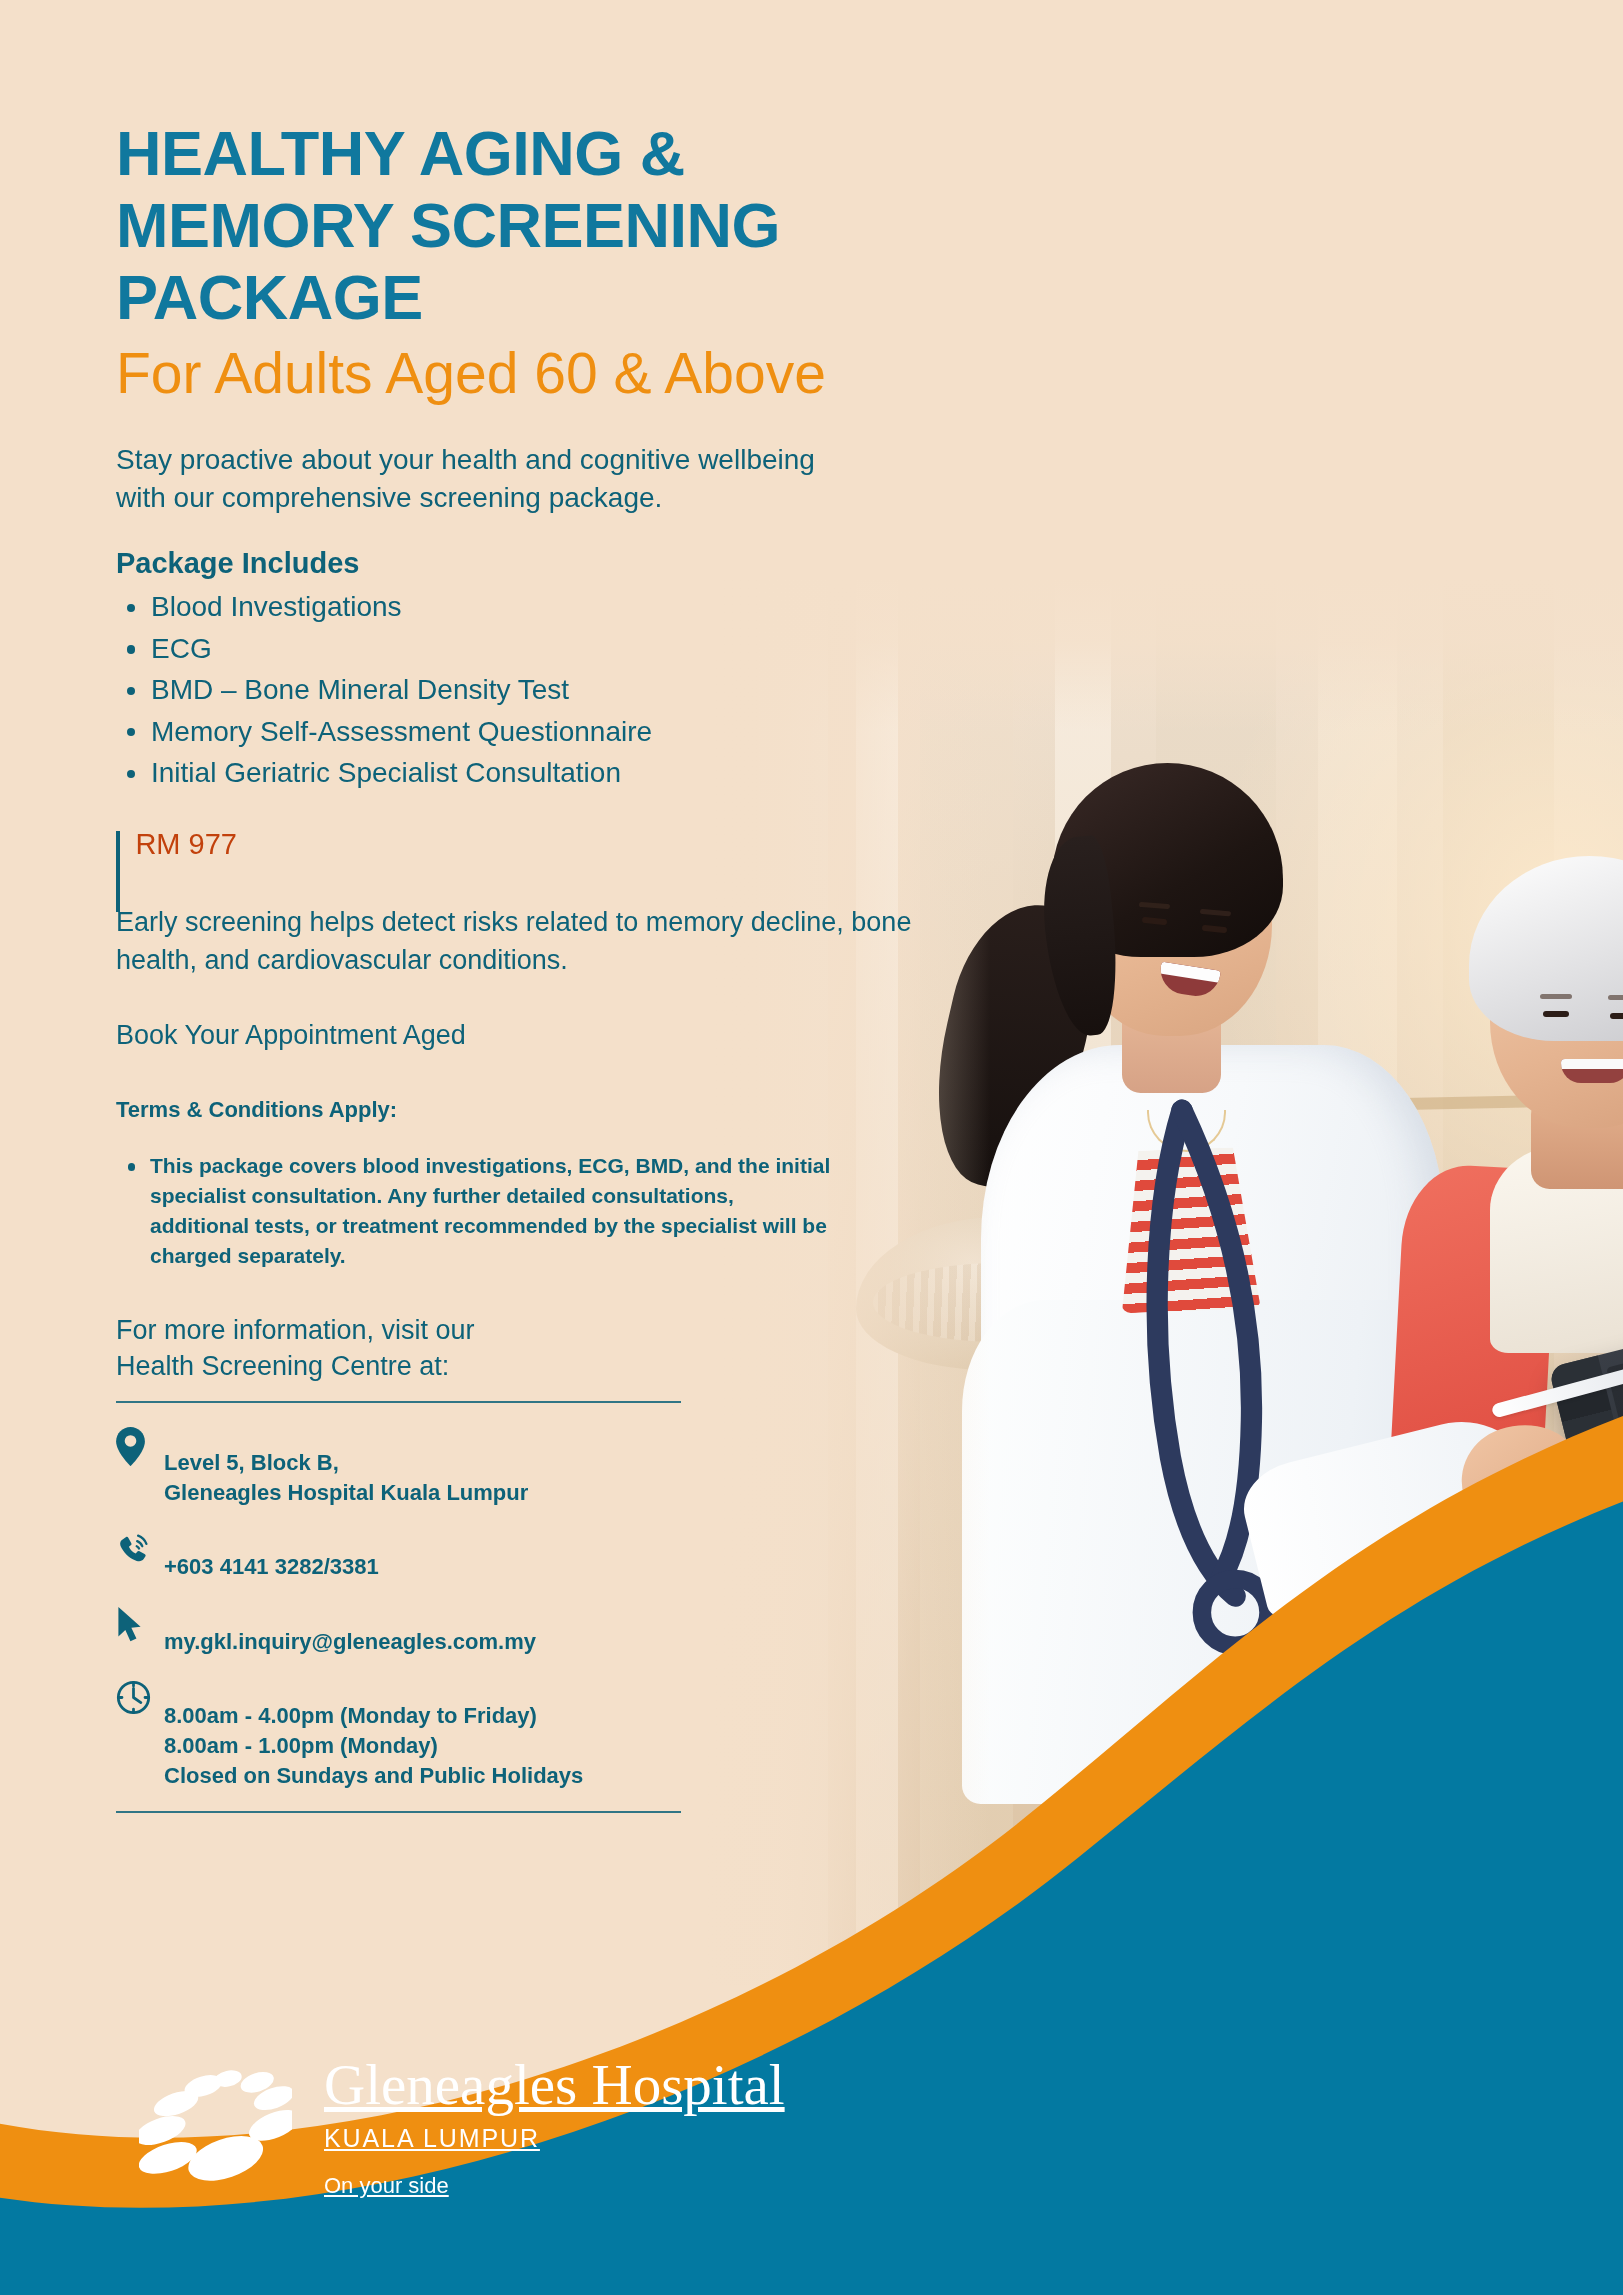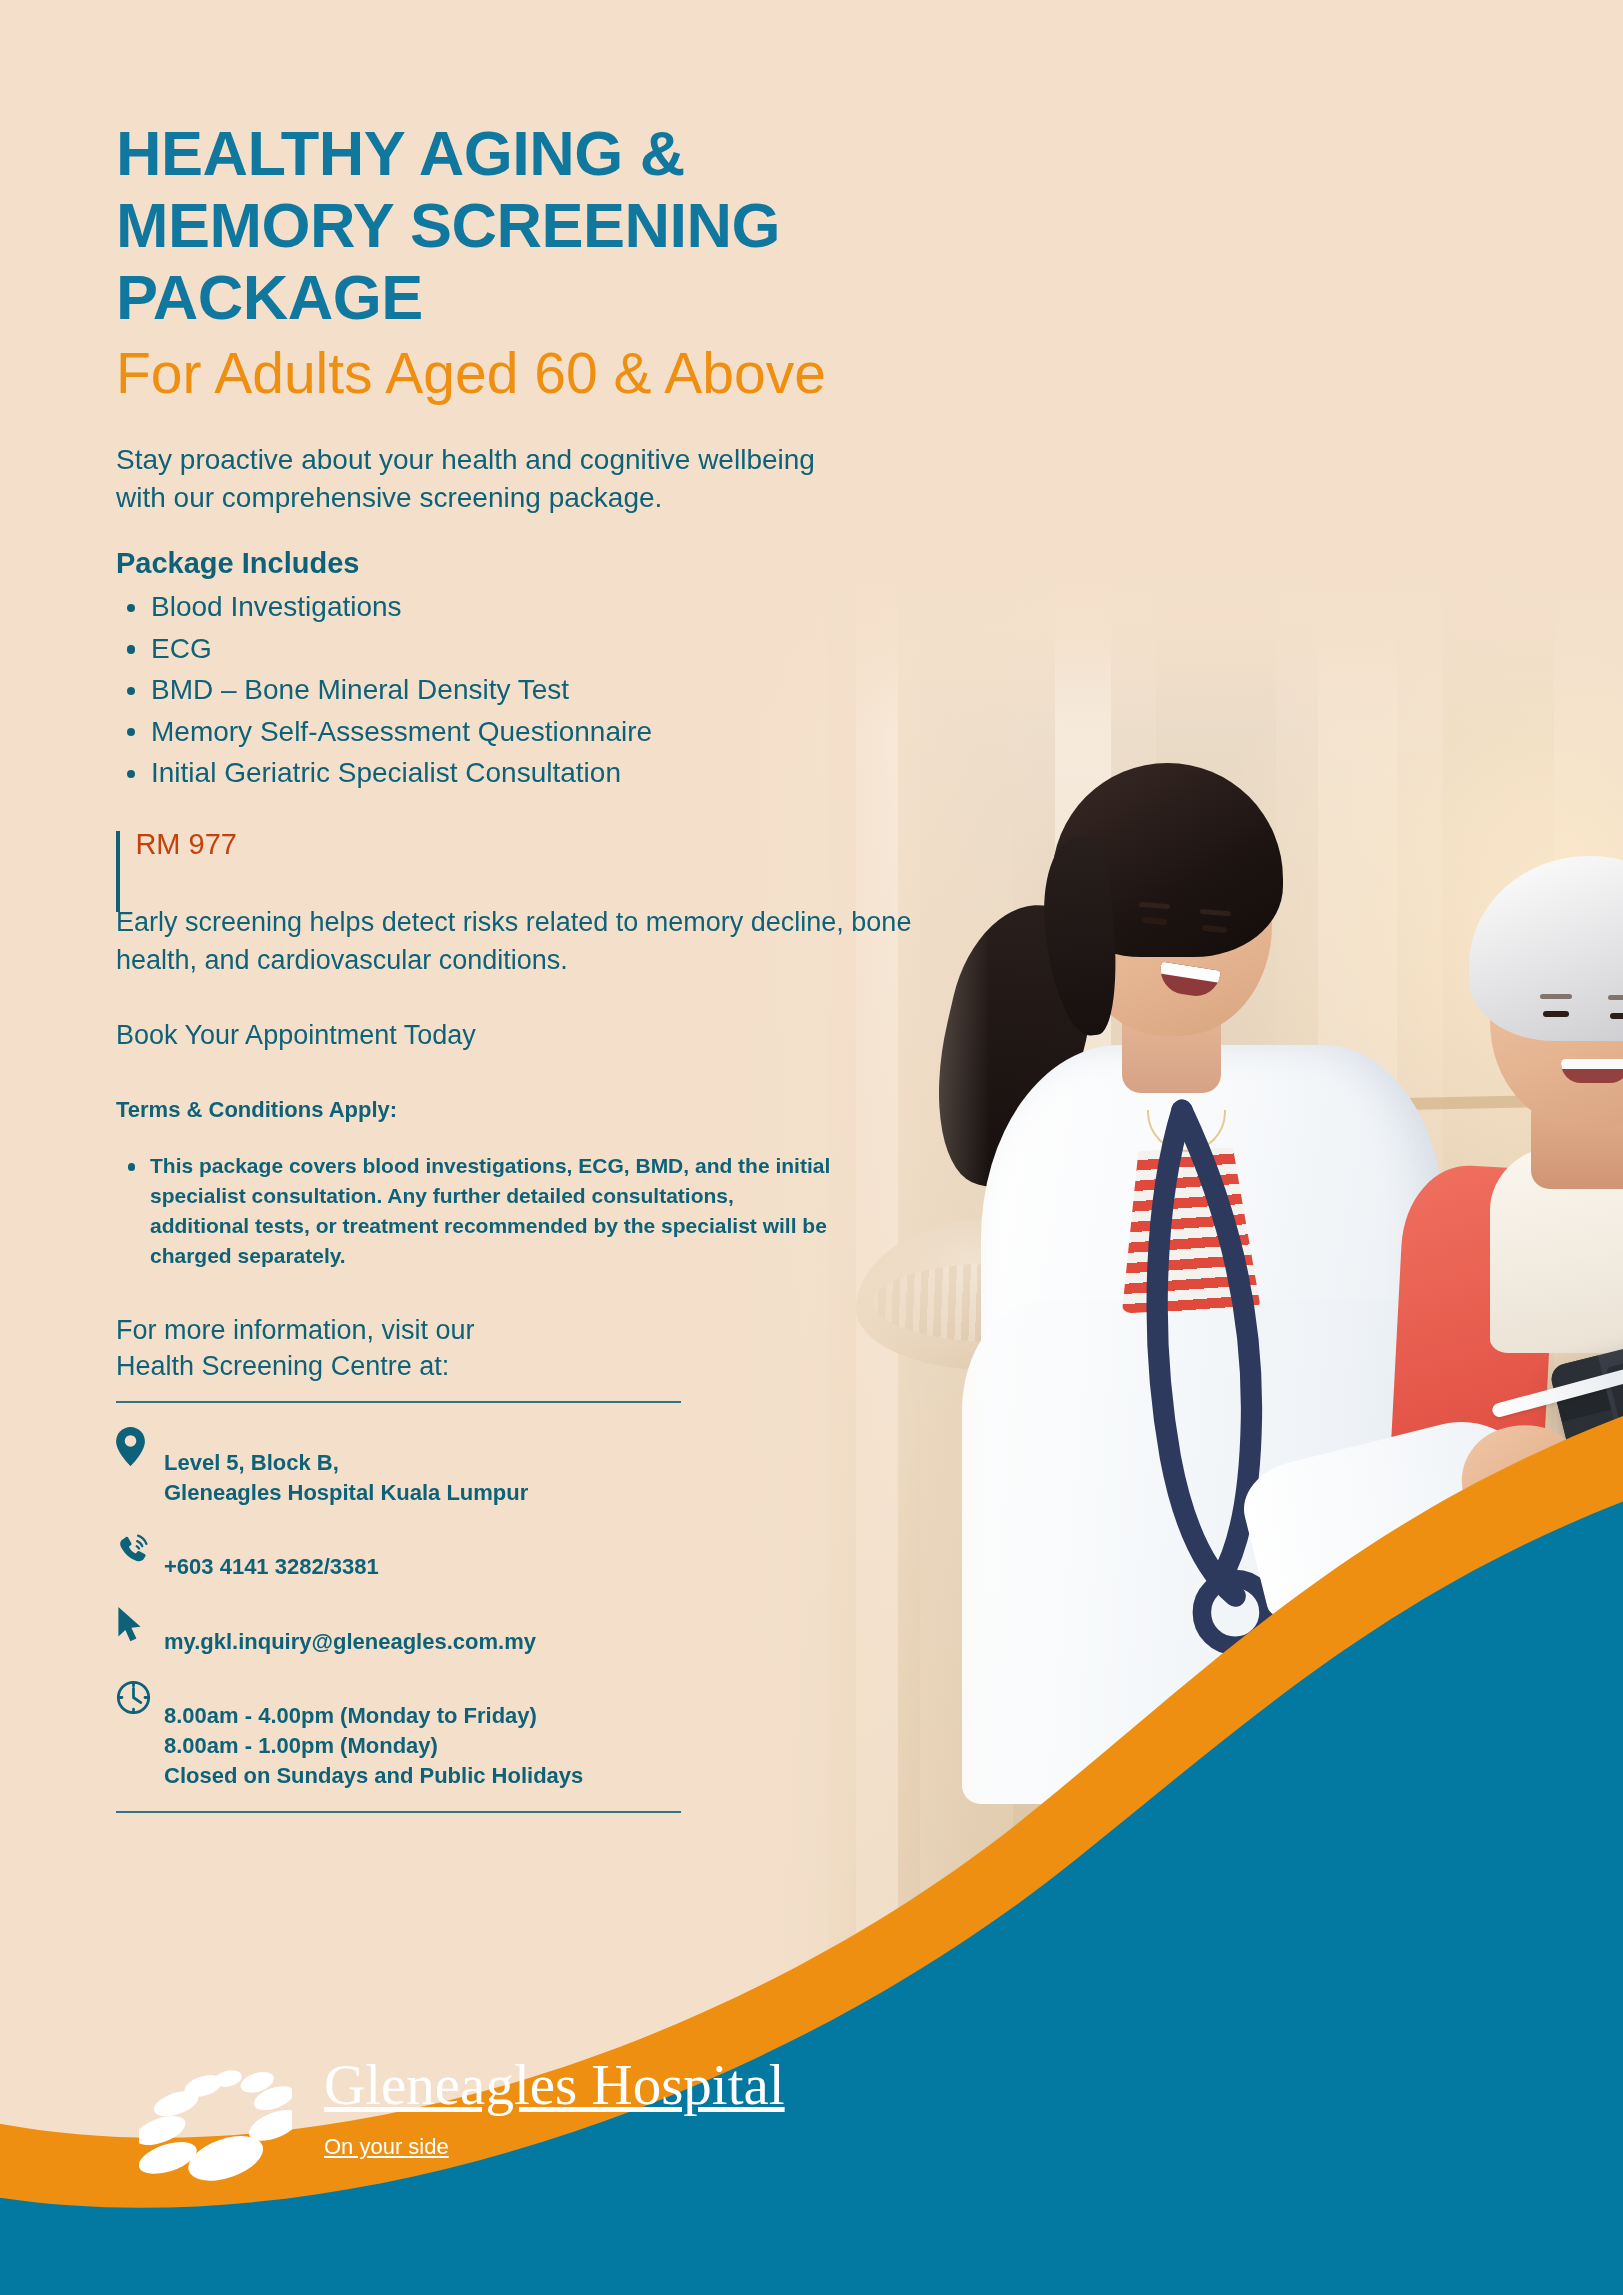--- a/index.html
+++ b/index.html
@@ -414,21 +414,21 @@
       <li>Initial Geriatric Specialist Consultation</li>
     </ul>
 
     <div class="price-block">
       <div class="price-bar"></div>
       <div class="price-value">RM 977</div>
     </div>
 
     <div class="note">Early screening helps detect risks related to memory decline, bone health, and cardiovascular conditions.</div>
 
-    <div class="cta">Book Your Appointment Today</div>
+    <div class="cta">Book Your Appointment Aged</div>
 
     <div class="tc-title">Terms &amp; Conditions Apply:</div>
     <ul class="tc">
       <li>This package covers blood investigations, ECG, BMD, and the initial specialist consultation. Any further detailed consultations, additional tests, or treatment recommended by the specialist will be charged separately.</li>
     </ul>
 
     <div class="visit">
       <div>For more information, visit our</div>
       <div>Health Screening Centre at:</div>
     </div>
@@ -500,18 +500,19 @@
         <ellipse cx="291" cy="80" rx="45" ry="22" transform="rotate(-20 291 80)"></ellipse>
         <ellipse cx="80" cy="92" rx="50" ry="23" transform="rotate(-19 80 92)"></ellipse>
         <ellipse cx="292" cy="139" rx="58" ry="27" transform="rotate(-22 292 139)"></ellipse>
         <ellipse cx="46" cy="150" rx="57" ry="26" transform="rotate(-20 46 150)"></ellipse>
         <ellipse cx="62" cy="209" rx="65" ry="29" transform="rotate(-18 62 209)"></ellipse>
         <ellipse cx="187" cy="210" rx="84" ry="42" transform="rotate(-19 187 210)"></ellipse>
       </g>
     </svg>
     <div class="brandtxt">
       <div class="brand-name">Gleneagles Hospital</div>
+      <div class="brand-city">KUALA LUMPUR</div>
       <div class="brand-tag">On your side</div>
     </div>
   </div>
 
 </div>
 
 
 </body></html>

